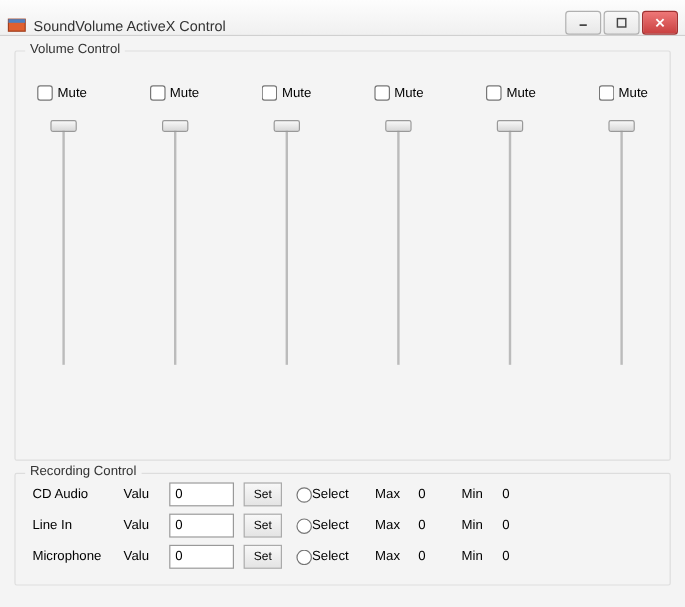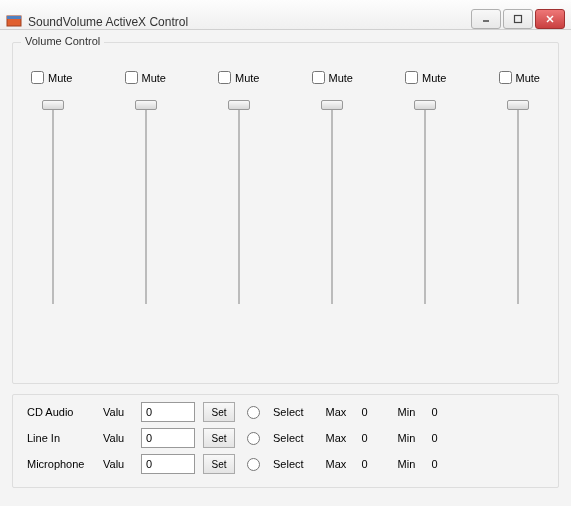--- a/index.html
+++ b/index.html
@@ -33,21 +33,21 @@
     .vslider-track { position: absolute; left: 50%; top: 6px; bottom: 6px; width: 2px; background: #bbb; transform: translateX(-50%); }
     .vslider-thumb { position: absolute; left: 50%; top: 0; width: 22px; height: 10px; transform: translateX(-50%); background: linear-gradient(#f8f8f8,#d8d8d8); border: 1px solid #999; border-radius: 2px; }
     
     
     .rec-groupbox { margin-top: 10px; }
     .rec-row { display: flex; align-items: center; gap: 8px; padding: 3px 0; font-size: 11px; }
     .rec-label { width: 70px; padding-left: 2px; }
     .rec-valu { width: 30px; }
     .rec-input { width: 54px; height: 20px; border: 1px solid #999; padding: 1px 4px; font-size: 11px; background: #fff; }
     .rec-set { width: 32px; height: 20px; border: 1px solid #aaa; background: linear-gradient(#f8f8f8,#e4e4e4); font-size: 10px; cursor: default; }
-    .rec-select { display: flex; align-items: center; gap: 13px; margin-left: 4px; }
+    .rec-select { display: flex; align-items: center; gap: 0; margin-left: 4px; }
     .rec-select input[type=radio] { width: 13px; height: 13px; }
     .rec-max-l { margin-left: 14px; width: 28px; }
     .rec-max-v { width: 28px; }
     .rec-min-l { width: 26px; }
     .rec-min-v { width: 20px; }
   </style>
 </head>
 <body>
 
 <div class="titlebar">
@@ -133,20 +133,21 @@
           <div class="vslider-thumb"></div>
         </div>
       <div class="vslider">
           <div class="vslider-track"></div>
           <div class="vslider-thumb"></div>
         </div>
     </div>
   </div>
 
   <div class="groupbox rec-groupbox">
+    <span class="groupbox-title">Recording Control</span>
 
     <div class="rec-row">
       <span class="rec-label">CD Audio</span>
       <span class="rec-valu">Valu</span>
       <input class="rec-input" value="0" style="">
       <button class="rec-set">Set</button>
       <label class="rec-select">
           <input type="radio" name="recsel" style="">
           <span>Select</span>
         </label>

